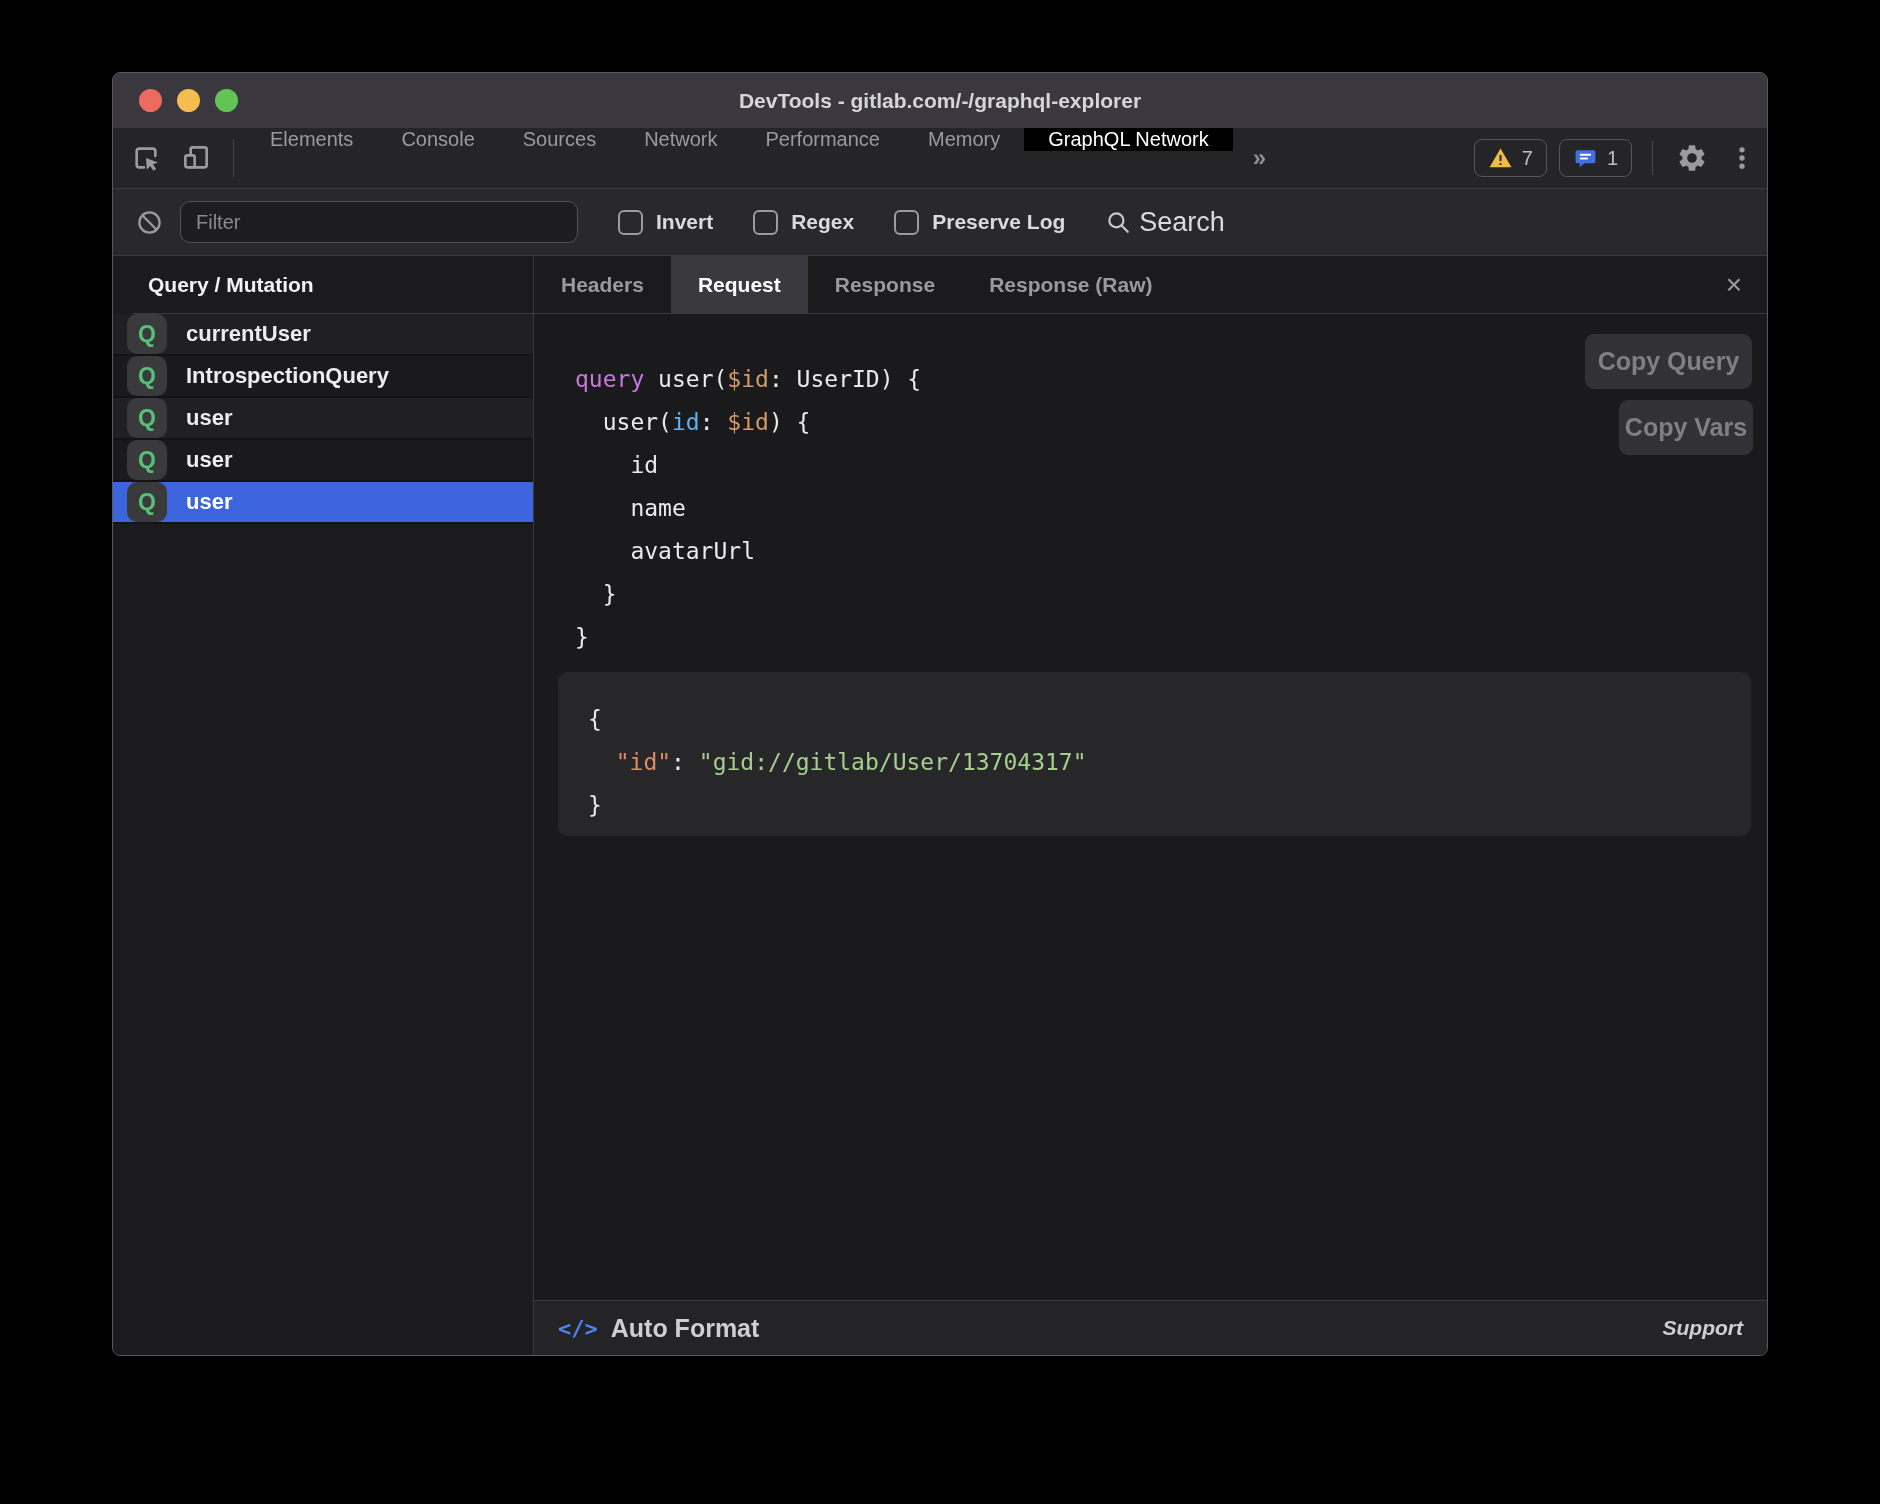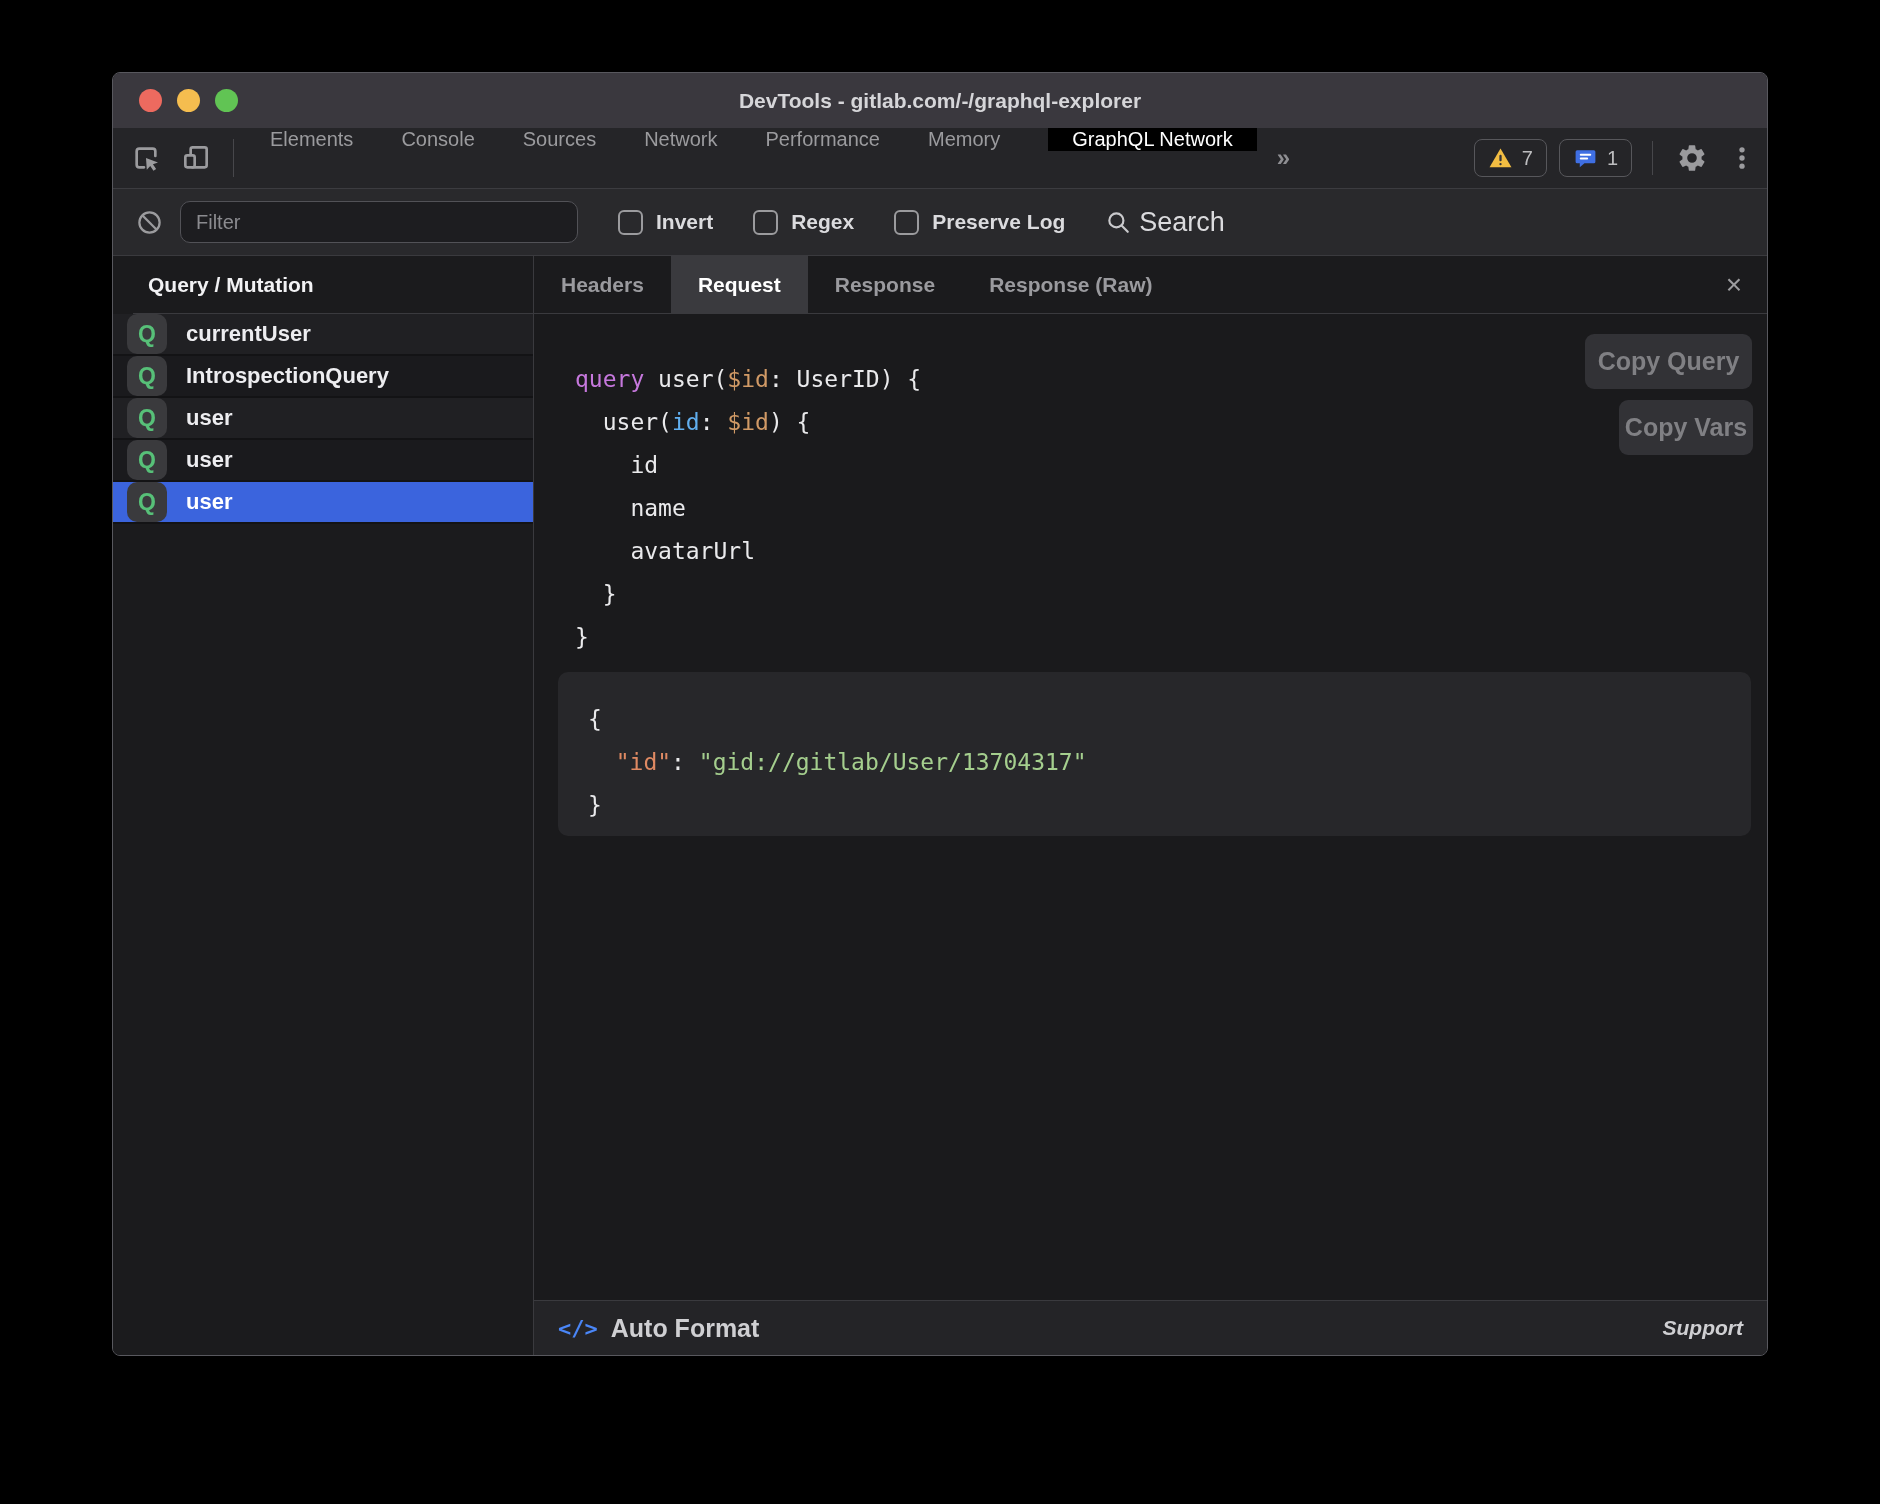--- a/index.html
+++ b/index.html
@@ -19,21 +19,21 @@
   .win-title{color:#d6d6d9;font-size:21px;font-weight:bold;}
 
   
   .tabbar{flex:0 0 60px;background:#252528;display:flex;align-items:stretch;
           border-bottom:1px solid #3c3c40;}
   .icon-btn{display:flex;align-items:center;justify-content:center;width:50px;color:#9b9b9e;}
   .icon-btn:first-child{margin-left:8px;}
   .vsep{width:1px;background:#47474b;margin:11px 12px;}
   .main-tabs{display:flex;align-items:flex-start;}
   .main-tab{padding:0 24px;display:flex;align-items:center;color:#9b9b9e;font-size:20px;white-space:nowrap;}
-  .main-tab.active{background:#000;color:#fff;margin-left:24px;}
+  .main-tab.active{background:#000;color:#fff;}
   .overflow-chevron{display:flex;align-items:center;padding:0 20px;color:#8e8e92;font-size:24px;font-weight:bold;}
   .tab-spacer{flex:1;}
   .badge-group{display:flex;align-items:center;gap:12px;margin-right:6px;}
   .pill{display:flex;align-items:center;gap:9px;border:1px solid #57575b;border-radius:8px;
         padding:4px 13px;color:#bdbdbf;font-size:20px;height:28px;}
   .tool-sep{width:1px;background:#47474b;margin:13px 14px;}
   .gear-btn,.kebab-btn{display:flex;align-items:center;justify-content:center;width:50px;color:#9b9b9e;}
 
   
   .filterbar{flex:0 0 66px;background:#29292c;border-bottom:1px solid #3a3a3e;

